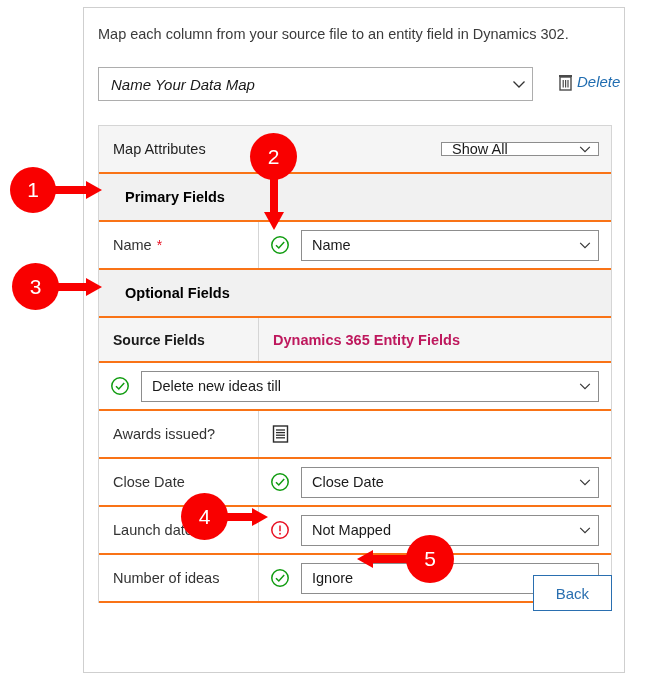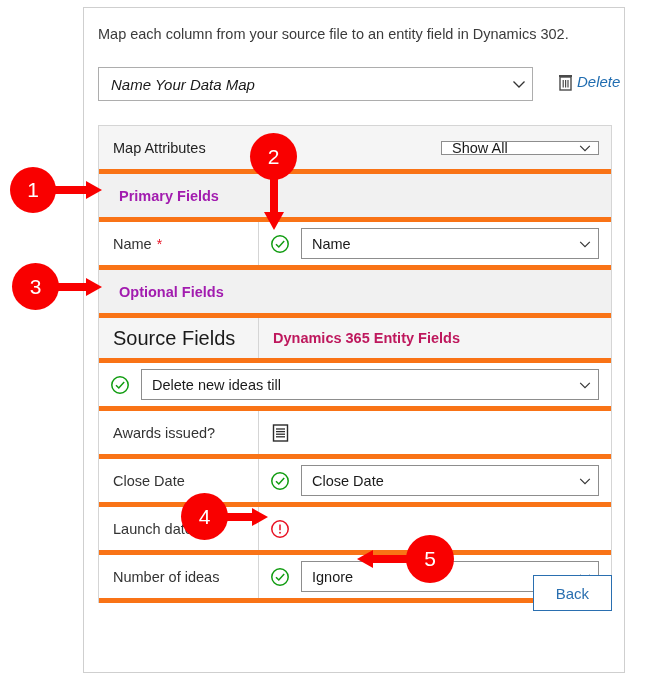--- a/index.html
+++ b/index.html
@@ -95,21 +95,21 @@
     position: absolute;
     left: 14px;
     top: 117px;
     width: 514px;
     border: 1px solid #d5d5d5;
     border-bottom: none;
     box-sizing: border-box;
   }
   .trow {
     display: flex;
-    border-bottom: 5px solid #f97316;
+    border-bottom: 2px solid #f97316;
     box-sizing: border-box;
     background: #ffffff;
   }
   .trow.shaded { background: #f1f1f1; }
   .trow.header-band { background: #f5f5f5; }
 
   
   #attributes-row { height: 48px; align-items: center; position: relative; }
   #attributes-label {
     font-size: 14.5px;
@@ -135,38 +135,38 @@
     padding-left: 10px;
     flex: 1;
     white-space: nowrap;
   }
 
   
   .section-row { height: 48px; align-items: center; }
   .section-row .section-label {
     font-size: 14.5px;
     font-weight: bold;
-    color: #a21caf;
-    padding-left: 20px;
+    color: #000000;
+    padding-left: 26px;
     white-space: nowrap;
   }
 
   
   #colhead-row { height: 45px; align-items: center; }
   #colhead-row .col-src {
     width: 160px;
     flex: none;
     box-sizing: border-box;
     border-right: 1px solid #d5d5d5;
     height: 100%;
     display: flex;
     align-items: center;
     padding-left: 14px;
-    font-size: 20px;
-    font-weight: normal;
+    font-size: 14px;
+    font-weight: bold;
     color: #1a1a1a;
     white-space: nowrap;
     text-align: center;
   }
   #colhead-row .col-dyn {
     flex: 1;
     display: flex;
     align-items: center;
     padding-left: 14px;
     font-size: 14.5px;
@@ -421,20 +421,30 @@
       </div>
       <div class="status-cell">
         <span>
           <svg class="ico-err" width="20" height="20" viewBox="0 0 20 20">
             <circle cx="10" cy="10" r="8.2" fill="none" stroke="#e81123" stroke-width="1.5"></circle>
             <line x1="10" y1="5.4" x2="10" y2="11.2" stroke="#e81123" stroke-width="1.5"></line>
             <circle cx="10" cy="13.7" r="0.95" fill="#e81123"></circle>
           </svg>
         </span>
       </div>
+      <div class="target-cell">
+        <div class="target-select">
+          <span class="sel-value">Not Mapped</span>
+          <span class="chev">
+            <svg width="14" height="14" viewBox="0 0 16 16">
+                <path d="M2.5 5.5 L8 11 L13.5 5.5" fill="none" stroke="#333" stroke-width="1.3"></path>
+              </svg>
+          </span>
+        </div>
+      </div>
     </div>
 
     <div class="trow field-row">
       <div class="src-cell">
         <span>Number of ideas</span>
       </div>
       <div class="status-cell">
         <span>
           <svg class="ico-ok" width="20" height="20" viewBox="0 0 20 20">
             <circle cx="10" cy="10" r="8.2" fill="none" stroke="#119c11" stroke-width="1.5"></circle>

